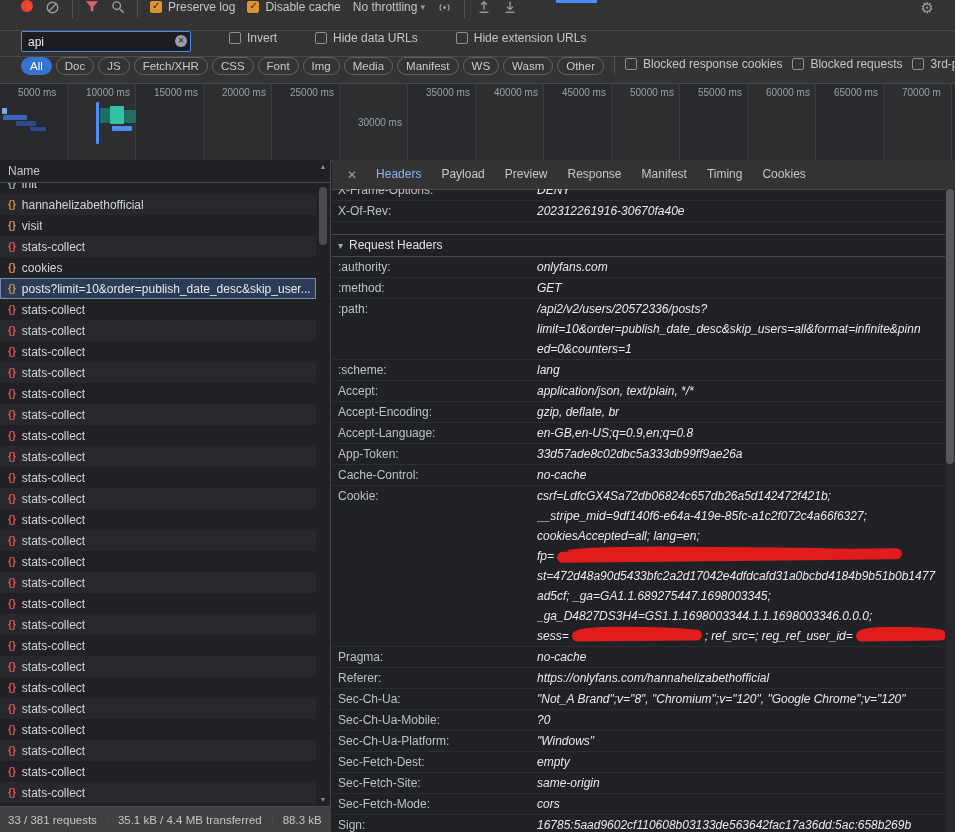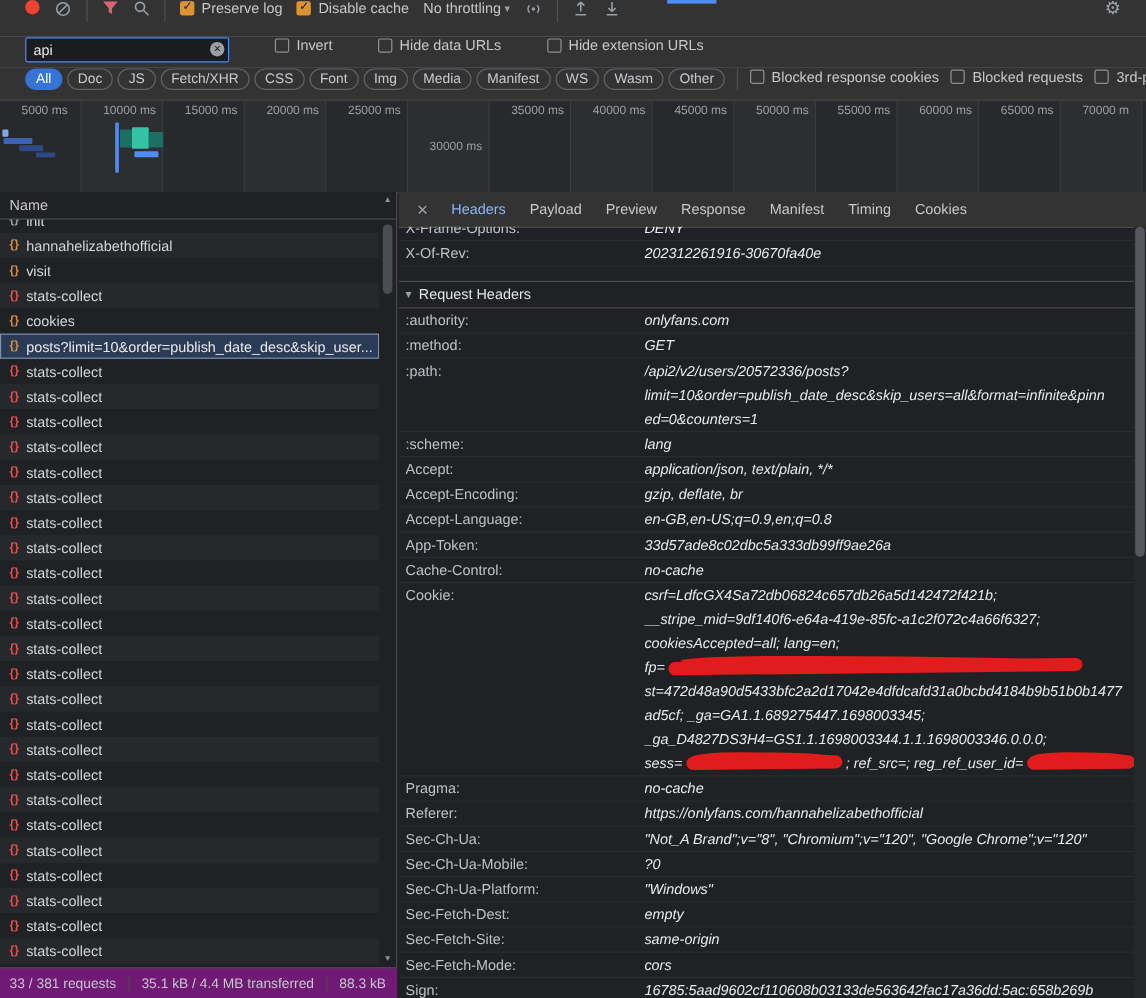--- a/index.html
+++ b/index.html
@@ -91,21 +91,21 @@
 
   .redact{display:inline-block;height:11px;border-radius:6px;background:var(--redaction-red,#e01c1c);
           vertical-align:middle;margin:0 3px;position:relative;top:-1px;transform:rotate(-0.6deg);}
   .redact::after{content:"";position:absolute;left:3%;top:-3px;width:94%;height:9px;background:inherit;
                  border-radius:45% 55% 50% 50% / 70% 60% 70% 60%;transform:rotate(1deg);}
 
   .right-scroll{position:absolute;top:29px;right:0;width:10px;bottom:0;background:#26272a;cursor:pointer;}
   .right-scroll .thumb{position:absolute;top:0;left:1px;width:8px;height:275px;background:#55575c;border-radius:4px;cursor:grab;}
 
   
-  .status-bar{position:absolute;left:0;bottom:0;width:331px;height:26px;background:#701a75;border-top:1px solid #4a4a4a;
+  .status-bar{position:absolute;left:0;bottom:0;width:331px;height:26px;background:#404040;border-top:1px solid #4a4a4a;
               display:flex;align-items:center;gap:10px;padding:0 8px;box-sizing:border-box;color:#c3c6ca;
               font-size:11.5px;white-space:nowrap;overflow:hidden;}
   .sep{width:1px;height:14px;background:#4a4a4a;flex:0 0 1px;}
 
   .top-indicator{position:absolute;top:0;left:556px;width:41px;height:3px;background:#4e8df6;z-index:6;}
   svg{display:block;}
 </style>
 </head>
 <body>
 

